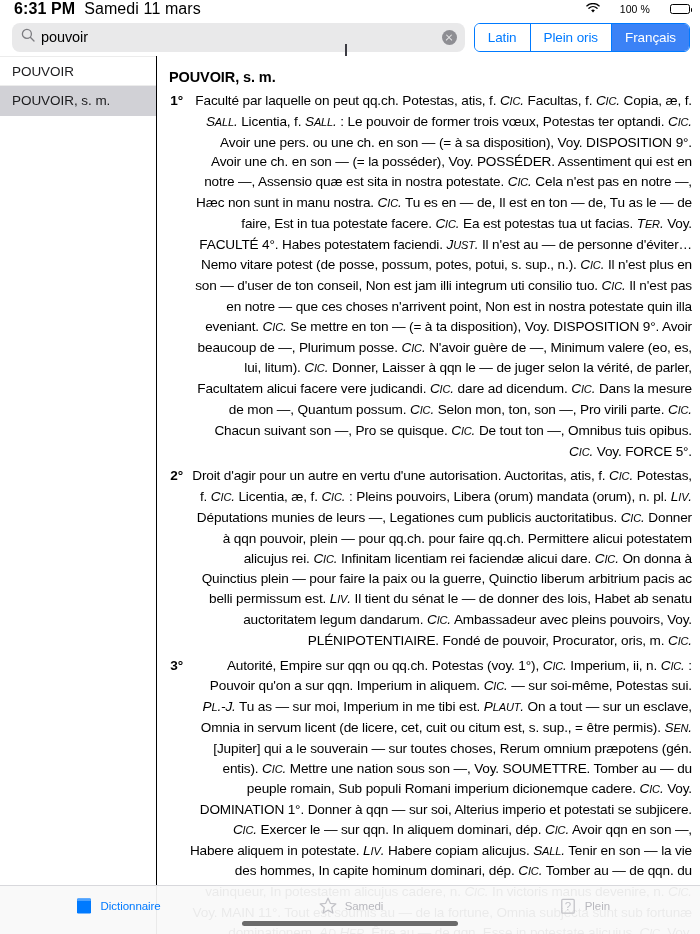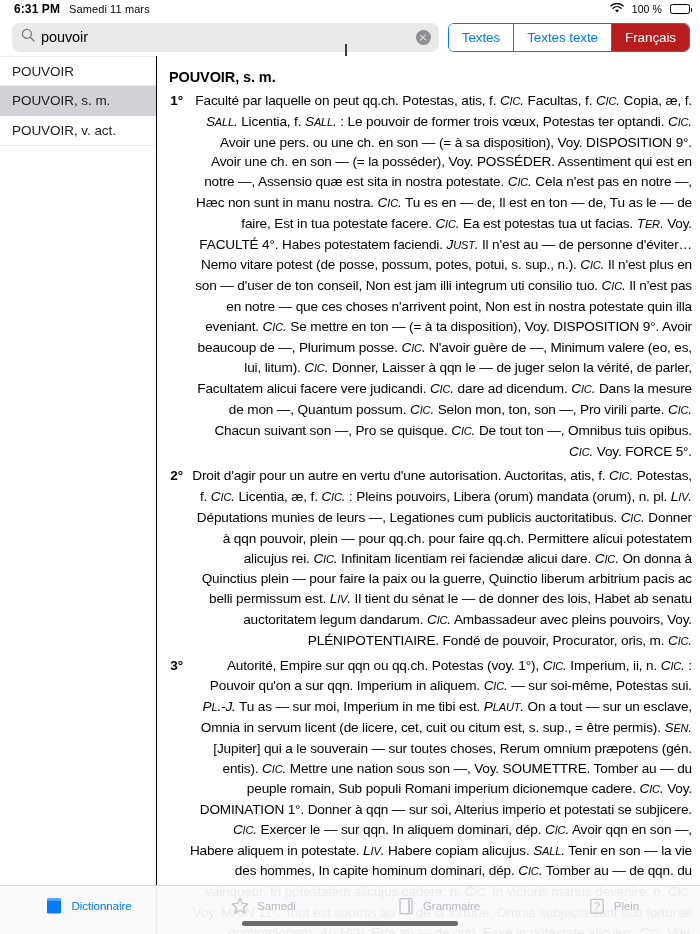--- a/index.html
+++ b/index.html
@@ -17,27 +17,27 @@
   .status-bar {
     height: 18px;
     display: flex;
     align-items: center;
     padding: 0 10px 0 14px;
     font-size: 11px;
     color: #000;
     letter-spacing: 0.1px;
   }
   .status-left { display: flex; align-items: baseline; gap: 9px; }
-  .status-time { font-weight: 600; font-size: 12px; }
-  .status-date { font-size: 11px; }
+  .status-time { font-weight: 600; font-size: 16px; }
+  .status-date { font-size: 16px; }
   .status-right {
     margin-left: auto;
     display: flex;
     align-items: center;
-    gap: 8px;
+    gap: 20px;
     font-size: 10.5px;
   }
   .wifi-icon { display: block; }
   .battery-pct { font-size: 10.5px; }
   .battery-icon {
     width: 20px; height: 10px;
     border: 1px solid #000;
     border-radius: 2.5px;
     position: relative;
     padding: 1px;
@@ -113,21 +113,21 @@
     align-items: center;
     justify-content: center;
     font-size: 13.5px;
     color: #007aff;
     background: #fff;
     border-right: 1.2px solid #007aff;
     cursor: pointer;
     letter-spacing: -0.1px;
   }
   .seg:last-child { border-right: none; }
-  .seg.active { background: #b91c1c; color: #fff; }
+  .seg.active { background: #3b82f6; color: #fff; }
 
   
   .caret {
     position: absolute;
     left: 345px;
     top: 44px;
     width: 2px;
     height: 12px;
     background: #3c3c43;
   }
@@ -270,33 +270,32 @@
     <span class="search-icon">
       <svg width="14" height="14" viewBox="0 0 14 14">
         <circle cx="5.9" cy="5.9" r="4.5" stroke="#7c7c80" stroke-width="1.3" fill="none"></circle>
         <line x1="9.3" y1="9.3" x2="13" y2="13" stroke="#7c7c80" stroke-width="1.3" stroke-linecap="round"></line>
       </svg>
     </span>
     <span class="search-value">pouvoir</span>
     <span class="clear-btn"></span>
   </div>
   <div class="segmented">
-    <div class="seg">Textes</div>
-    <div class="seg">Textes texte</div>
+    <div class="seg">Latin</div>
+    <div class="seg">Plein oris</div>
     <div class="seg active">Français</div>
   </div>
 </div>
 <div class="caret"></div>
 
 <div class="body-wrap">
 
   <div class="sidebar">
     <div class="side-item first">POUVOIR</div>
     <div class="side-item selected">POUVOIR, s. m.</div>
-    <div class="side-item">POUVOIR, v. act.</div>
   </div>
 
   <div class="entry">
     <div class="entry-title">POUVOIR, s. m.</div>
 
     <div class="sense">
       <span class="sense-num">1°</span>
       <span class="sense-body">Faculté par laquelle on peut qq.ch. Potestas, atis, f. <i class="sc-upper">C</i><i class="sc-rest">IC</i><i>.</i> Facultas, f. <i class="sc-upper">C</i><i class="sc-rest">IC</i><i>.</i> Copia, æ, f. <i class="sc-upper">S</i><i class="sc-rest">ALL</i><i>.</i> Licentia, f. <i class="sc-upper">S</i><i class="sc-rest">ALL</i><i>.</i> : Le pouvoir de former trois vœux, Potestas ter optandi. <i class="sc-upper">C</i><i class="sc-rest">IC</i><i>.</i> Avoir une pers. ou une ch. en son — (= à sa disposition), Voy. DISPOSITION 9°. Avoir une ch. en son — (= la posséder), Voy. POSSÉDER. Assentiment qui est en notre —, Assensio quæ est sita in nostra potestate. <i class="sc-upper">C</i><i class="sc-rest">IC</i><i>.</i> Cela n'est pas en notre —, Hæc non sunt in manu nostra. <i class="sc-upper">C</i><i class="sc-rest">IC</i><i>.</i> Tu es en — de, Il est en ton — de, Tu as le — de faire, Est in tua potestate facere. <i class="sc-upper">C</i><i class="sc-rest">IC</i><i>.</i> Ea est potestas tua ut facias. <i class="sc-upper">T</i><i class="sc-rest">ER</i><i>.</i> Voy. FACULTÉ 4°. Habes potestatem faciendi. <i class="sc-upper">J</i><i class="sc-rest">UST</i><i>.</i> Il n'est au — de personne d'éviter… Nemo vitare potest (de posse, possum, potes, potui, s. sup., n.). <i class="sc-upper">C</i><i class="sc-rest">IC</i><i>.</i> Il n'est plus en son — d'user de ton conseil, Non est jam illi integrum uti consilio tuo. <i class="sc-upper">C</i><i class="sc-rest">IC</i><i>.</i> Il n'est pas en notre — que ces choses n'arrivent point, Non est in nostra potestate quin illa eveniant. <i class="sc-upper">C</i><i class="sc-rest">IC</i><i>.</i> Se mettre en ton — (= à ta disposition), Voy. DISPOSITION 9°. Avoir beaucoup de —, Plurimum posse. <i class="sc-upper">C</i><i class="sc-rest">IC</i><i>.</i> N'avoir guère de —, Minimum valere (eo, es, lui, litum). <i class="sc-upper">C</i><i class="sc-rest">IC</i><i>.</i> Donner, Laisser à qqn le — de juger selon la vérité, de parler, Facultatem alicui facere vere judicandi. <i class="sc-upper">C</i><i class="sc-rest">IC</i><i>.</i> dare ad dicendum. <i class="sc-upper">C</i><i class="sc-rest">IC</i><i>.</i> Dans la mesure de mon —, Quantum possum. <i class="sc-upper">C</i><i class="sc-rest">IC</i><i>.</i> Selon mon, ton, son —, Pro virili parte. <i class="sc-upper">C</i><i class="sc-rest">IC</i><i>.</i> Chacun suivant son —, Pro se quisque. <i class="sc-upper">C</i><i class="sc-rest">IC</i><i>.</i> De tout ton —, Omnibus tuis opibus. <i class="sc-upper">C</i><i class="sc-rest">IC</i><i>.</i> Voy. FORCE 5°.</span>
     </div>
 
@@ -325,29 +324,20 @@
 
     <div class="tab">
       <span class="tab-icon">
         <svg width="22" height="22" viewBox="0 0 22 22">
           <path d="M11 3.2 L13.3 8.3 L18.8 8.9 L14.7 12.6 L15.9 18 L11 15.2 L6.1 18 L7.3 12.6 L3.2 8.9 L8.7 8.3 Z" fill="none" stroke="#c3c3c8" stroke-width="1.3" stroke-linejoin="round"></path>
         </svg>
       </span>
       <span class="tab-label">Samedi</span>
     </div>
 
-    <div class="tab">
-      <span class="tab-icon">
-        <svg width="22" height="22" viewBox="0 0 22 22">
-          <rect x="5" y="3.6" width="12" height="15" rx="0.8" fill="none" stroke="#c3c3c8" stroke-width="1.3"></rect>
-          <rect x="13.2" y="4.6" width="1.8" height="13" fill="#c3c3c8"></rect>
-        </svg>
-      </span>
-      <span class="tab-label">Grammaire</span>
-    </div>
 
 
     <div class="tab">
       <span class="tab-icon">
         <svg width="22" height="22" viewBox="0 0 22 22">
           <rect x="4.8" y="4.3" width="12.4" height="13.9" rx="1" fill="none" stroke="#c3c3c8" stroke-width="1.3"></rect>
           <text x="11" y="15.1" text-anchor="middle" font-size="11.5" font-family="Liberation Sans, sans-serif" fill="#c3c3c8">?</text>
         </svg>
       </span>
       <span class="tab-label">Plein</span>

